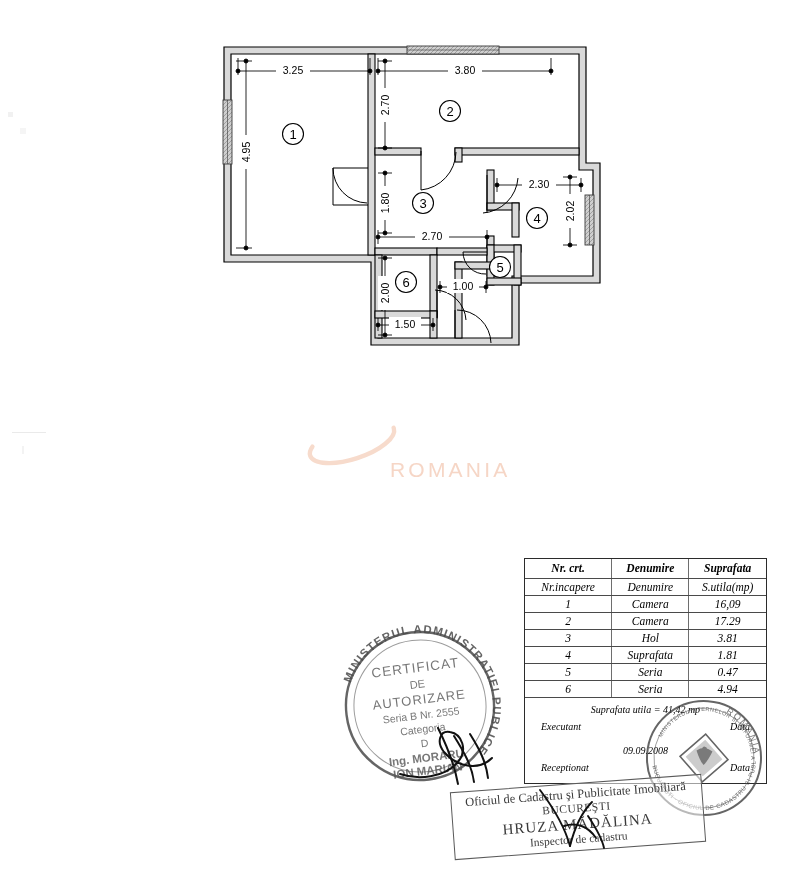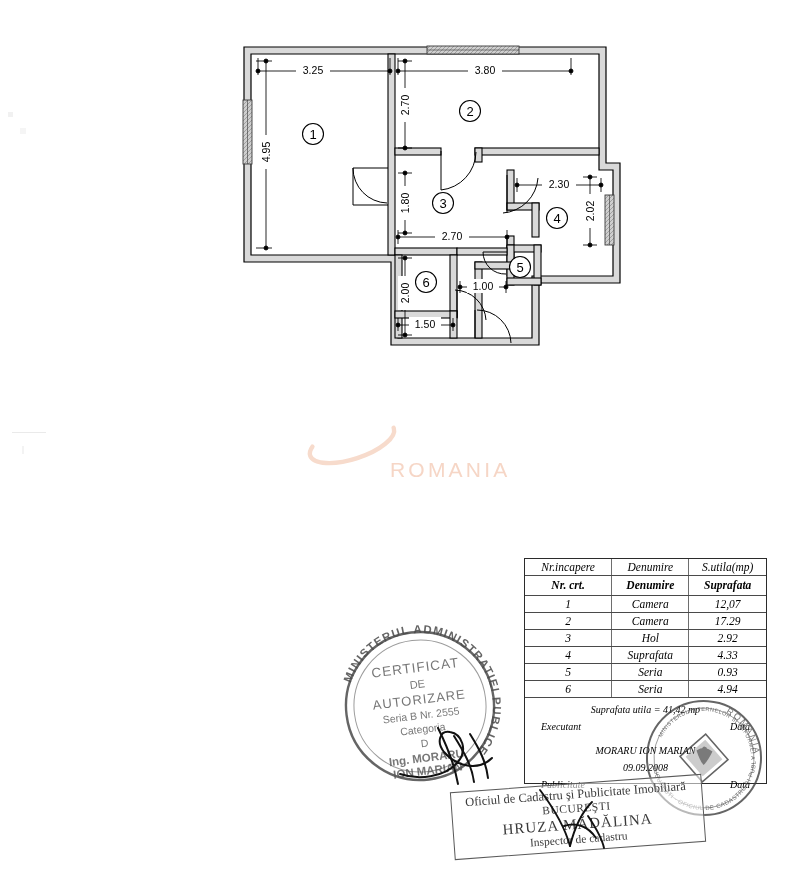--- a/index.html
+++ b/index.html
@@ -4,21 +4,21 @@
 <title>Plan cadastral</title>
 <style>
   html,body{margin:0;padding:0;background:#ffffff;}
   body{
     width:792px;height:887px;position:relative;overflow:hidden;
     font-family:"Liberation Sans", sans-serif;color:#000;
   }
   #page{position:absolute;inset:0;width:792px;height:887px;background:#fff;}
 
   
-  #plan-wrap{position:absolute;left:0;top:0;width:641px;height:400px;margin-left:20px;}
+  #plan-wrap{position:absolute;left:0;top:0;width:641px;height:400px;}
   #plan-svg{position:absolute;left:0;top:0;}
 
   
   #watermark{position:absolute;left:300px;top:410px;width:230px;height:90px;
     pointer-events:none;}
   #wm-text{position:absolute;left:90px;top:48px;font-size:21px;letter-spacing:3.2px;
     color:#f6d6c6;font-family:"Liberation Sans", sans-serif;white-space:nowrap;}
 
   
   #tbl-box{position:absolute;left:524px;top:558px;width:241px;height:224px;
@@ -272,75 +272,74 @@
 
   <div id="tbl-box">
     <table id="areas">
       <colgroup>
           <col class="c1">
           <col class="c2">
           <col class="c3">
         </colgroup>
       <thead>
         <tr>
+          <th>Nr. crt.</th>
+          <th>Denumire</th>
+          <th>Suprafata</th>
+        </tr>
+        <tr>
           <td>Nr.incapere</td>
           <td>Denumire</td>
           <td>S.utila(mp)</td>
         </tr>
-        <tr>
-          <th>Nr. crt.</th>
-          <th>Denumire</th>
-          <th>Suprafata</th>
-        </tr>
       </thead>
       <tbody>
         <tr>
           <td>1</td>
           <td>Camera</td>
-          <td>12,07</td>
+          <td>16,09</td>
         </tr>
         <tr>
           <td>2</td>
           <td>Camera</td>
           <td>17.29</td>
         </tr>
         <tr>
           <td>3</td>
           <td>Hol</td>
-          <td>2.92</td>
+          <td>3.81</td>
         </tr>
         <tr>
           <td>4</td>
           <td>Suprafata</td>
-          <td>4.33</td>
+          <td>1.81</td>
         </tr>
         <tr>
           <td>5</td>
           <td>Seria</td>
-          <td>0.93</td>
+          <td>0.47</td>
         </tr>
         <tr>
           <td>6</td>
           <td>Seria</td>
           <td>4.94</td>
         </tr>
       </tbody>
     </table>
 
     <div id="tbl-foot">
       <div class="foot-center">Suprafata utila = 41,42 mp</div>
       <div class="foot-row">
         <span>Executant</span>
         <span>Data</span>
       </div>
       <div class="gap"></div>
-      <div class="foot-center">MORARU ION MARIAN</div>
       <div class="foot-center">09.09.2008</div>
       <div class="foot-row">
-        <span>Publicitate</span>
+        <span>Receptionat</span>
         <span>Data</span>
       </div>
     </div>
   </div>
 
   <div class="stamp" id="stamp-auth">
     <svg width="180" height="178" viewBox="0 0 180 178">
       <defs>
         <path id="ringA" d="M90,92 m-73,0 a73,73 0 1,1 146,0 a73,73 0 1,1 -146,0"></path>
       </defs>

